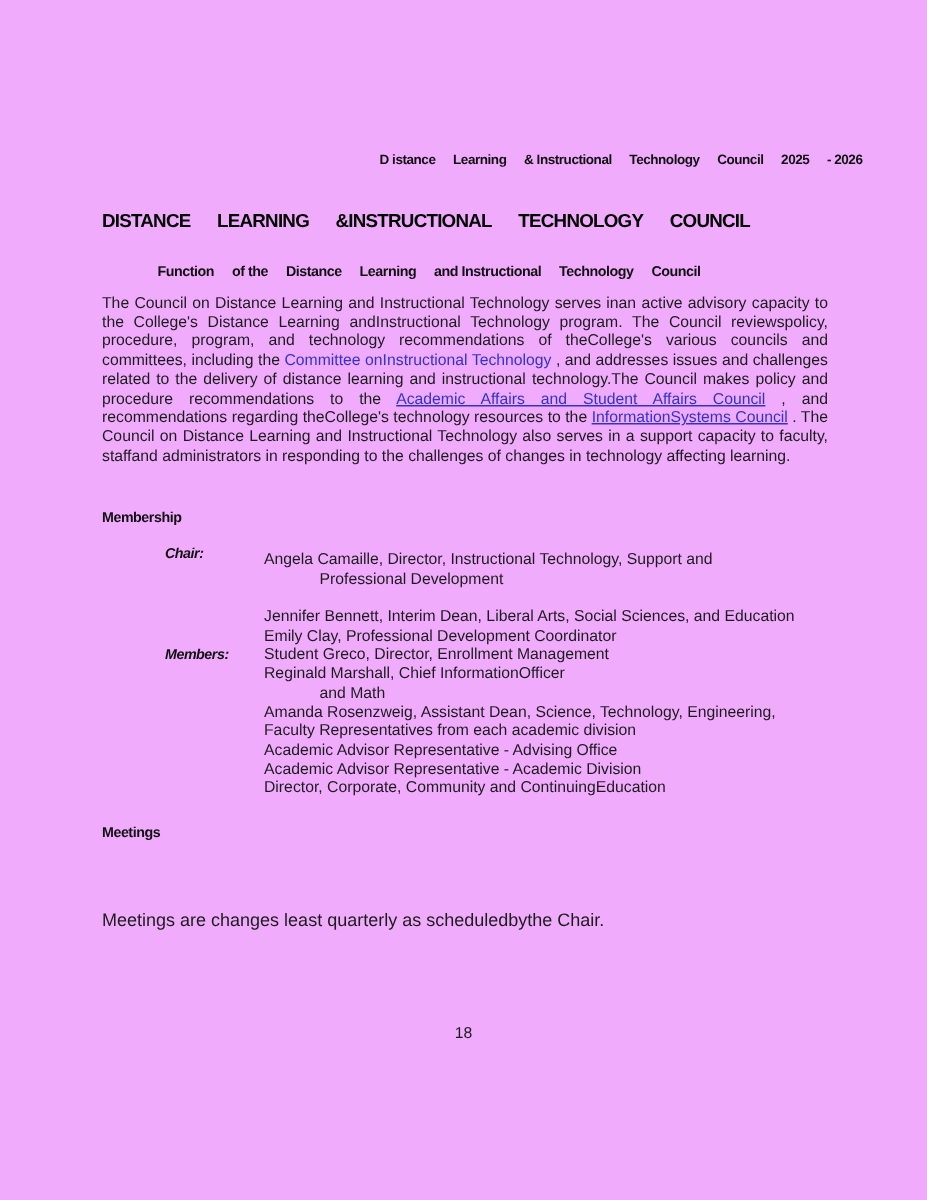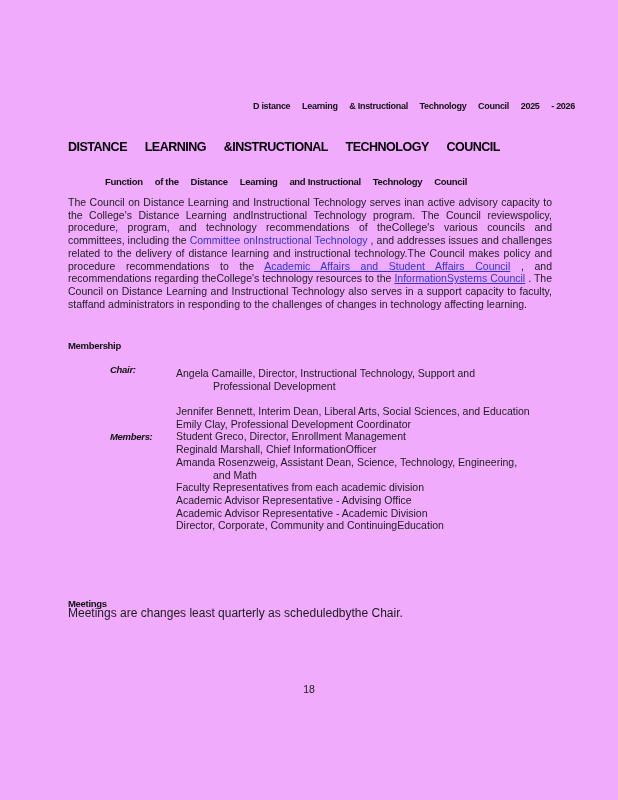--- a/index.html
+++ b/index.html
@@ -34,21 +34,21 @@
     position:absolute; top:196px; left:68px; width:484px;
     font-size:10.5px; line-height:12.7px; text-align:justify;
   }
   .doclink { color:#3333cc; text-decoration:none; }
   .doclink.u { text-decoration:underline; }
   .section-heading {
     position:absolute; left:68px;
     font-size:9.5px; font-weight:bold; letter-spacing:-0.3px; color:#111;
   }
   .membership-heading { top:340px; }
-  .meetings-heading { top:598px; }
+  .meetings-heading { top:550px; }
   .role-label {
     position:absolute; left:110px;
     font-size:9.5px; font-weight:bold; font-style:italic;
     letter-spacing:-0.3px; color:#111;
   }
   .chair-label { top:364px; }
   .members-label { top:406px;margin-top:25px; }
   .lines-block {
     position:absolute; left:176px;
     font-size:10.5px; line-height:12.7px;
@@ -110,22 +110,22 @@
       <div class="doc-line indent2">Professional Development</div>
     </div>
 
   <div class="role-label members-label">Members:</div>
 
   <div class="lines-block member-lines">
       <div class="doc-line">Jennifer Bennett, Interim Dean, Liberal Arts, Social Sciences, and Education</div>
       <div class="doc-line">Emily Clay, Professional Development Coordinator</div>
       <div class="doc-line">Student Greco, Director, Enrollment Management</div>
       <div class="doc-line">Reginald Marshall, Chief InformationOfficer</div>
+      <div class="doc-line indent2">and Math</div>
       <div class="doc-line">Amanda Rosenzweig, Assistant Dean, Science, Technology, Engineering,</div>
-      <div class="doc-line indent2">and Math</div>
       <div class="doc-line">Faculty Representatives from each academic division</div>
       <div class="doc-line">Academic Advisor Representative - Advising Office</div>
       <div class="doc-line">Academic Advisor Representative - Academic Division</div>
       <div class="doc-line">Director, Corporate, Community and ContinuingEducation</div>
     </div>
 
   <div class="section-heading meetings-heading">Meetings</div>
 
   <div class="meetings-body">Meetings are changes least quarterly as scheduledbythe Chair.</div>
 

